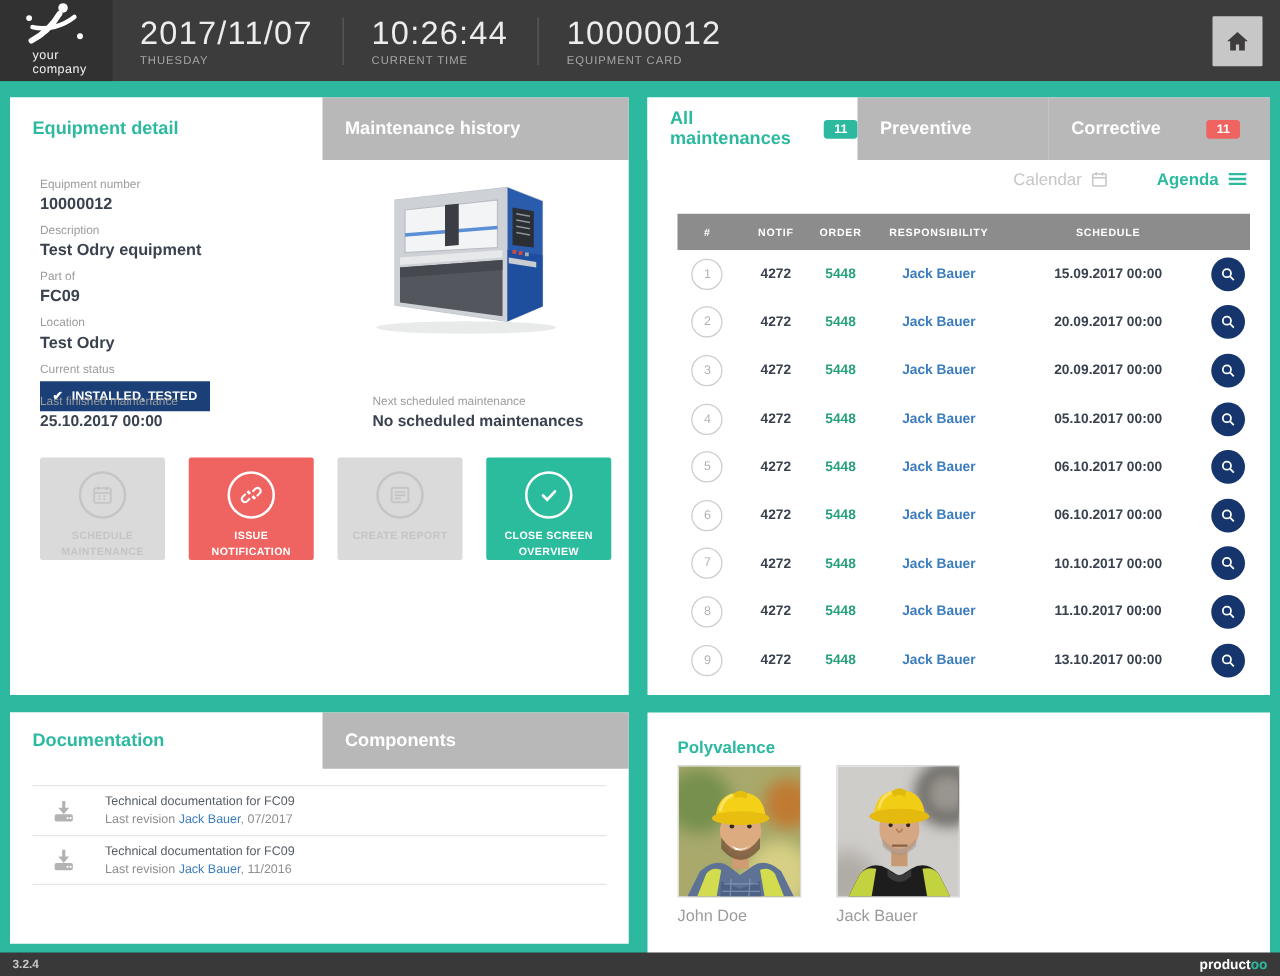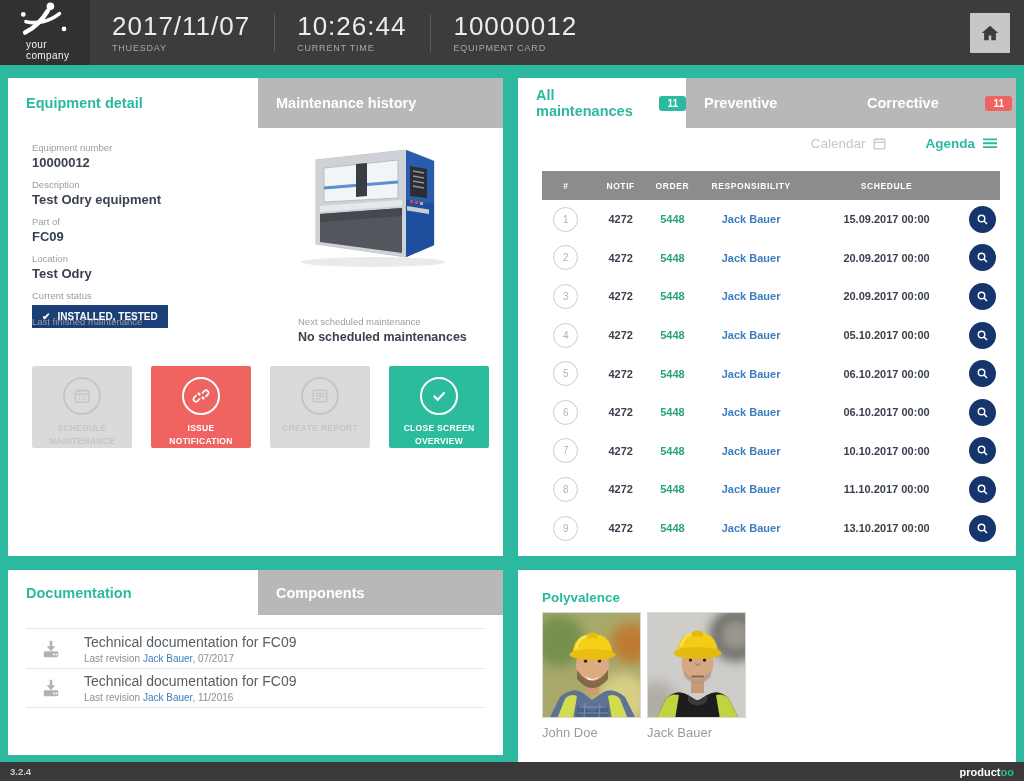--- a/index.html
+++ b/index.html
@@ -34,21 +34,21 @@
   .tabs.h50 { height:50px; } .tabs.h45 { height:45px; }
   .tab { display:flex; align-items:center; font-size:14.5px; font-weight:bold; padding-left:18px; }
   .tab.active { color:#2cb9a0; background:#fff; }
   .tab.gray { background:#b9b8b8; color:#fff; }
   .badge { font-size:10px; font-weight:bold; color:#fff; border-radius:3px;
     padding:2px 8px; margin-left:12px; }
   .badge.teal { background:#2cb9a0; }
   .badge.red  { background:#ef6360; }
   .tab-allm { width:168px; }
   .tab-prev { flex:1; }
-  .tab-corr { flex:1; justify-content:space-between; padding-right:4px; }
+  .tab-corr { flex:1; justify-content:space-between; padding-right:24px; }
 
   
   .fields { position:absolute; left:24px; top:64px; }
   .f-label { font-size:9.5px; color:#9c9c9c; margin-bottom:2px; }
   .f-value { font-size:13px; font-weight:bold; color:#39424e; margin-bottom:9px; }
   .status-badge { display:inline-flex; align-items:center; gap:7px; background:#1b4077;
     color:#fff; font-size:10px; font-weight:bold; padding:6px 10px; margin-top:2px; }
   .machine { position:absolute; left:280px; top:60px; }
   .sched-row { position:absolute; left:24px; top:238px; display:flex; }
   .sched-col1 { width:266px; } .sched-col2 { width:200px; }
@@ -89,29 +89,29 @@
   .v-resp  { font-size:11px; font-weight:bold; color:#3c7dbf; cursor:pointer; }
   .v-sched { font-size:11px; font-weight:bold; color:#39424e; }
   .magbtn { width:27px; height:27px; border-radius:50%; background:#16356d; border:none;
     display:inline-flex; align-items:center; justify-content:center; cursor:pointer; }
 
   
   .docs { position:absolute; left:18px; right:18px; top:58px; }
   .doc-item { display:flex; align-items:center; height:40px; border-top:1px solid #e6e6e6;
     padding-left:14px; gap:22px; cursor:pointer; }
   .doc-item:last-child { border-bottom:1px solid #e6e6e6; }
-  .doc-title { font-size:14px; color:#565d64; margin-bottom:3px;text-align:right; }
+  .doc-title { font-size:10px; color:#565d64; margin-bottom:3px;text-align:right; }
   .doc-sub { font-size:10px; color:#8e8e8e; }
   .doc-sub .lnk { color:#3c7dbf; cursor:pointer; }
   .dl-btn { background:none; border:none; cursor:pointer; display:flex; }
 
   
   .poly-title { position:absolute; left:24px; top:20px; font-size:13.5px;
     font-weight:bold; color:#2cb9a0; }
-  .people { position:absolute; left:24px; top:42px; display:flex; gap:6px; }
+  .people { position:absolute; left:24px; top:42px; display:flex; gap:28px; }
   .person { display:flex; flex-direction:column; cursor:pointer; }
   .photo { width:99px; height:106px; border:1px solid #d8d8d8; overflow:hidden; }
   .pname { font-size:13px; color:#9b9b9b; margin-top:7px; }
 
   
   .footer { position:absolute; left:0; top:762px; width:1024px; height:19px;
     background:#3a3939; display:flex; align-items:center; justify-content:space-between;
     padding:0 10px; }
   .version { color:#c9c9c9; font-size:9.5px; font-weight:bold; }
   .brand { font-size:11px; font-weight:bold; }
@@ -200,20 +200,21 @@
         <rect x="122" y="62" width="3" height="3" fill="#d24a41"></rect>
         <rect x="127" y="63" width="3" height="3" fill="#d24a41"></rect>
         <rect x="132" y="64" width="3" height="3" fill="#a8adb4"></rect>
         <path d="M119 68 L141 71.5 L141 76 L119 72.5 Z" fill="#c9ccd0"></path>
       </svg>
     </div>
 
     <div class="sched-row">
       <div class="sched-col1">
         <div class="sched-label">Last finished maintenance</div>
+        <div class="sched-value">25.10.2017 00:00</div>
       </div>
       <div class="sched-col2">
         <div class="sched-label">Next scheduled maintenance</div>
         <div class="sched-value">No scheduled maintenances</div>
       </div>
     </div>
 
     <div class="btn-row">
       <button class="abtn disabled">
         <span class="ic">

